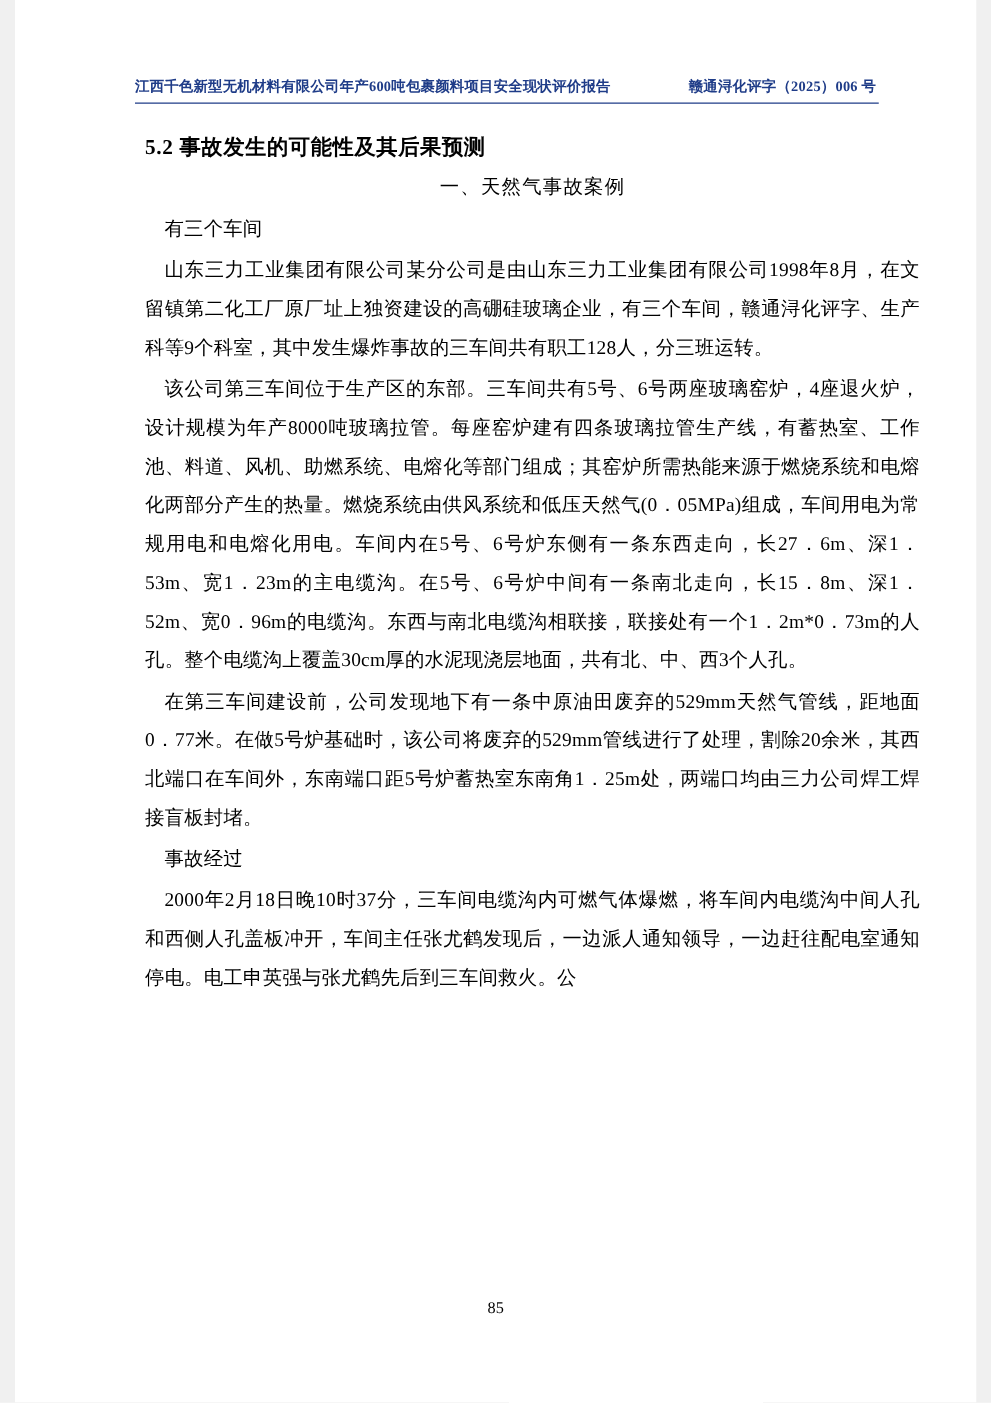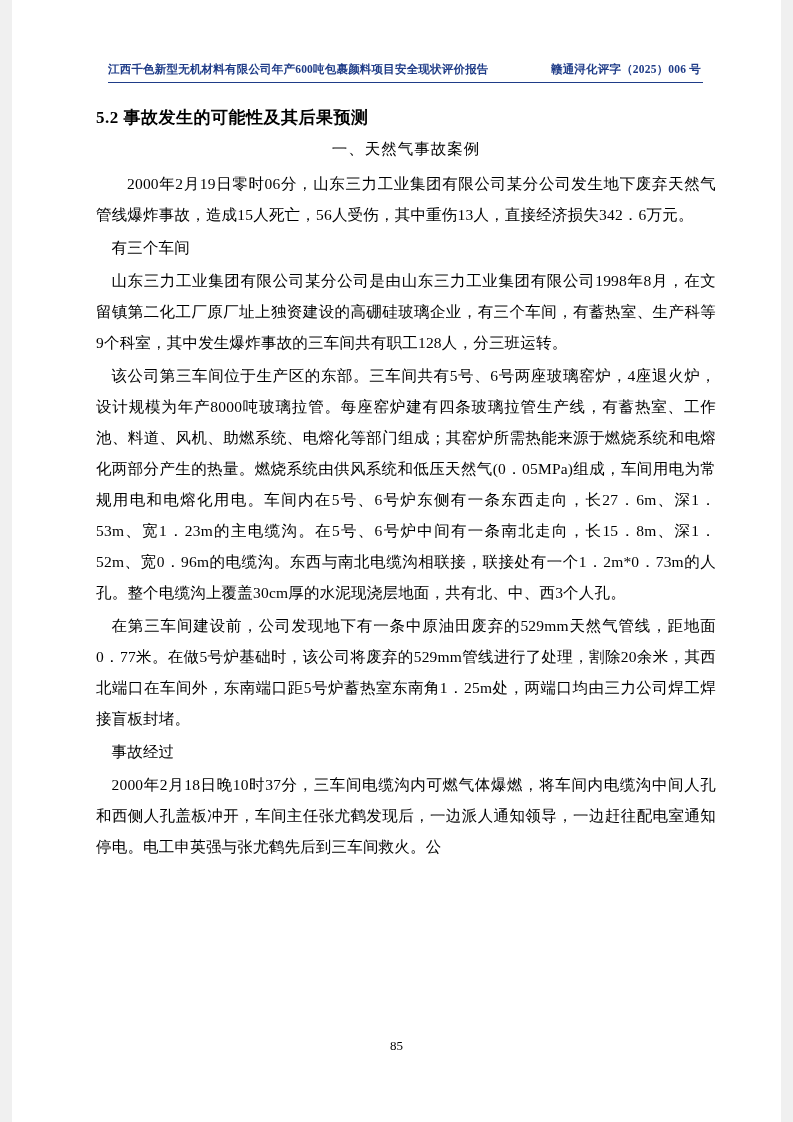--- a/index.html
+++ b/index.html
@@ -41,21 +41,21 @@
     top: 82px;
     left: 96px;
     right: 78px;
     border-bottom: 1.6px solid #1f3c88;
   }
 
   
   .content {
     position: absolute;
     top: 100px;
-    left: 84px;
+    left: 104px;
     width: 620px;
   }
   h2.sec-title {
     font-size: 17px;
     font-weight: bold;
     margin: 6px 0 10px 0;
     letter-spacing: 0.5px;
   }
   h3.sub-title {
     font-size: 15.5px;
@@ -114,23 +114,22 @@
     <span class="header-left">江西千色新型无机材料有限公司年产600吨包裹颜料项目安全现状评价报告</span>
     <span class="header-right">赣通浔化评字（2025）006 号</span>
   </div>
   <div class="header-rule"></div>
 
 
   <div class="content">
     <h2 class="sec-title">5.2 事故发生的可能性及其后果预测</h2>
     <div class="case-title">一、天然气事故案例</div>
 
-    <p class="para indent2">2000年2月19日零时06分，山东三力工业集团有限公司某分公司发生地下废弃天然气管线爆炸事故，造成15人死亡，56人受伤，其中重伤13人，直接经济损失342．6万元。</p>
     <p class="para indent1">有三个车间</p>
-    <p class="para indent1">山东三力工业集团有限公司某分公司是由山东三力工业集团有限公司1998年8月，在文留镇第二化工厂原厂址上独资建设的高硼硅玻璃企业，有三个车间，有蓄热室、生产科等9个科室，其中发生爆炸事故的三车间共有职工128人，分三班运转。</p>
+    <p class="para indent1">山东三力工业集团有限公司某分公司是由山东三力工业集团有限公司1998年8月，在文留镇第二化工厂原厂址上独资建设的高硼硅玻璃企业，有三个车间，赣通浔化评字、生产科等9个科室，其中发生爆炸事故的三车间共有职工128人，分三班运转。</p>
     <p class="para indent1">该公司第三车间位于生产区的东部。三车间共有5号、6号两座玻璃窑炉，4座退火炉，设计规模为年产8000吨玻璃拉管。每座窑炉建有四条玻璃拉管生产线，有蓄热室、工作池、料道、风机、助燃系统、电熔化等部门组成；其窑炉所需热能来源于燃烧系统和电熔化两部分产生的热量。燃烧系统由供风系统和低压天然气(0．05MPa)组成，车间用电为常规用电和电熔化用电。车间内在5号、6号炉东侧有一条东西走向，长27．6m、深1．53m、宽1．23m的主电缆沟。在5号、6号炉中间有一条南北走向，长15．8m、深1．52m、宽0．96m的电缆沟。东西与南北电缆沟相联接，联接处有一个1．2m*0．73m的人孔。整个电缆沟上覆盖30cm厚的水泥现浇层地面，共有北、中、西3个人孔。</p>
     <p class="para indent1">在第三车间建设前，公司发现地下有一条中原油田废弃的529mm天然气管线，距地面0．77米。在做5号炉基础时，该公司将废弃的529mm管线进行了处理，割除20余米，其西北端口在车间外，东南端口距5号炉蓄热室东南角1．25m处，两端口均由三力公司焊工焊接盲板封堵。</p>
     <p class="para indent1">事故经过</p>
     <p class="para indent1">2000年2月18日晚10时37分，三车间电缆沟内可燃气体爆燃，将车间内电缆沟中间人孔和西侧人孔盖板冲开，车间主任张尤鹤发现后，一边派人通知领导，一边赶往配电室通知停电。电工申英强与张尤鹤先后到三车间救火。公</p>
   </div>
 
   <div class="page-number">85</div>
 
 </div>
 

